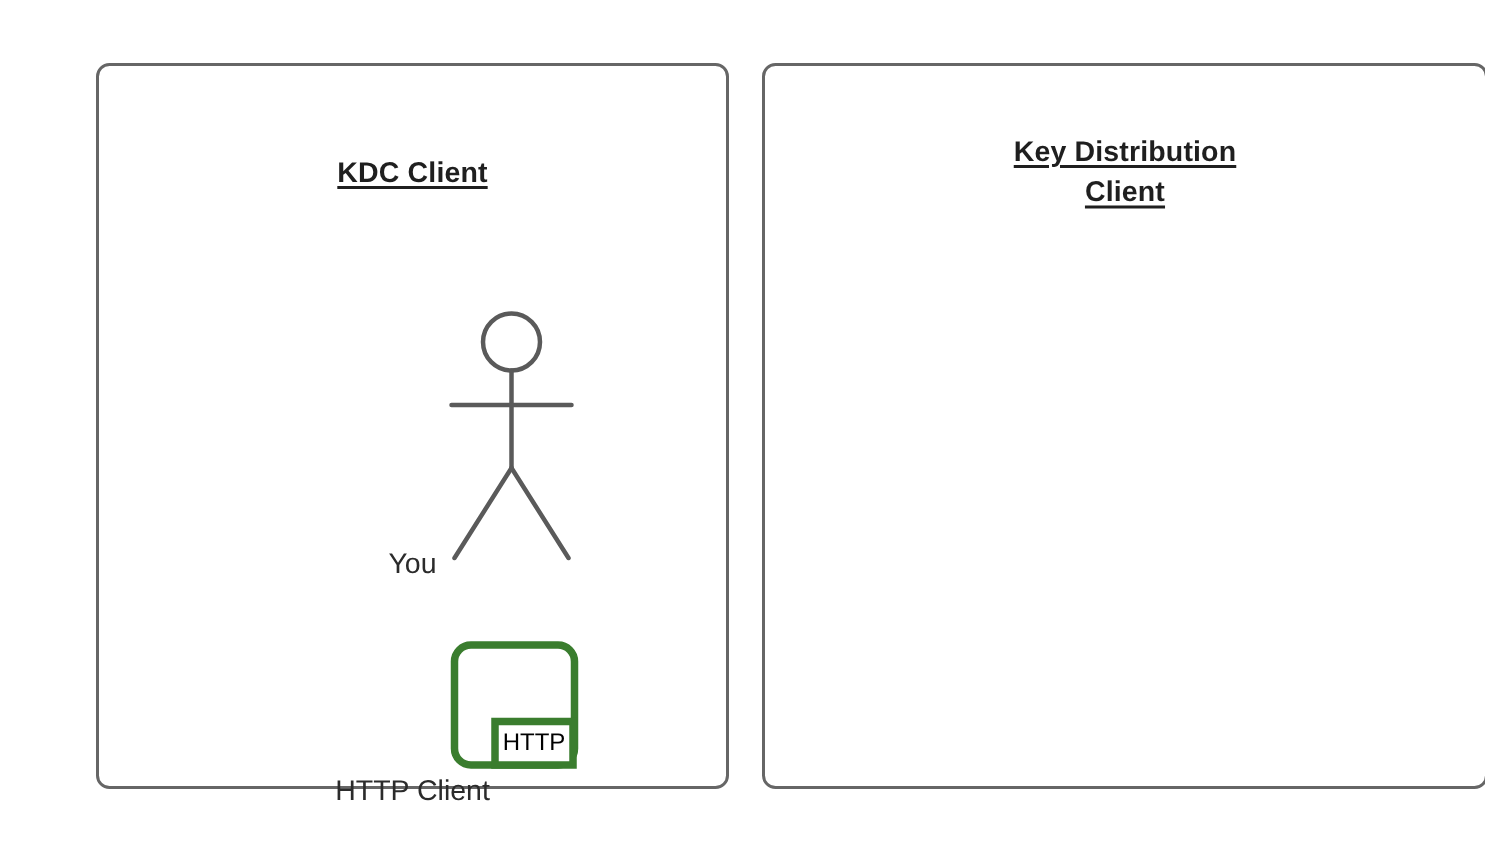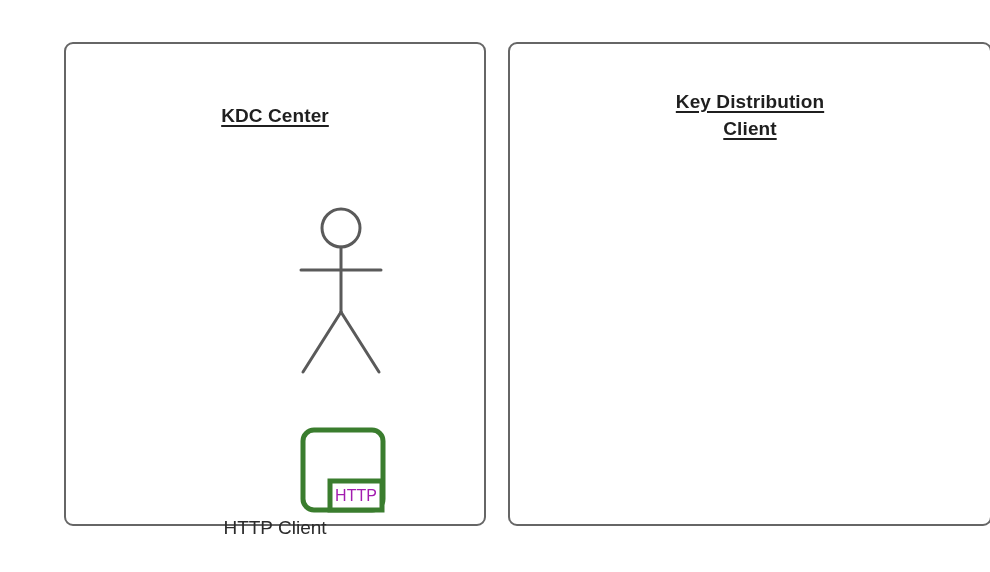--- a/index.html
+++ b/index.html
@@ -98,51 +98,52 @@
 
   .http-text {
     position: absolute;
     left: 38px;
     top: 61px;
     width: 48px;
     height: 25px;
     line-height: 25px;
     text-align: center;
     font-size: 16px;
-    color: #a21caf;
+    color: #000000;
     font-family: "Liberation Sans", sans-serif;
   }
 
   #label-http-service {
     top: 473px;
   }
 </style>
 </head>
 <body>
 
 <div id="canvas">
 
   <div class="panel" id="panel-client">
 
     <div class="panel-title" id="title-client">
-      <span>KDC Center</span>
+      <span>KDC Client</span>
     </div>
 
     <div id="stick-figure">
       <svg width="164" height="185" viewBox="0 0 164 185" xmlns="http://www.w3.org/2000/svg">
         <g stroke="#5a5a5a" stroke-width="3" fill="none" stroke-linecap="round">
           <circle cx="82" cy="29" r="19"></circle>
           <line x1="82" y1="48" x2="82" y2="113"></line>
           <line x1="42" y1="71" x2="122" y2="71"></line>
           <line x1="82" y1="113" x2="44" y2="173"></line>
           <line x1="82" y1="113" x2="120" y2="173"></line>
         </g>
       </svg>
     </div>
 
+    <div class="figure-label" id="label-you">You</div>
 
     <div id="http-icon">
       <svg width="95" height="92" viewBox="0 0 95 92" xmlns="http://www.w3.org/2000/svg">
         <rect x="9" y="8" width="80" height="80" rx="11" ry="11" fill="none" stroke="#3a7d2e" stroke-width="5"></rect>
         <rect x="36" y="59" width="52" height="29" fill="#ffffff" stroke="#3a7d2e" stroke-width="5"></rect>
       </svg>
       <div class="http-text">HTTP</div>
     </div>
 
     <div class="figure-label" id="label-http-service">HTTP Client</div>

